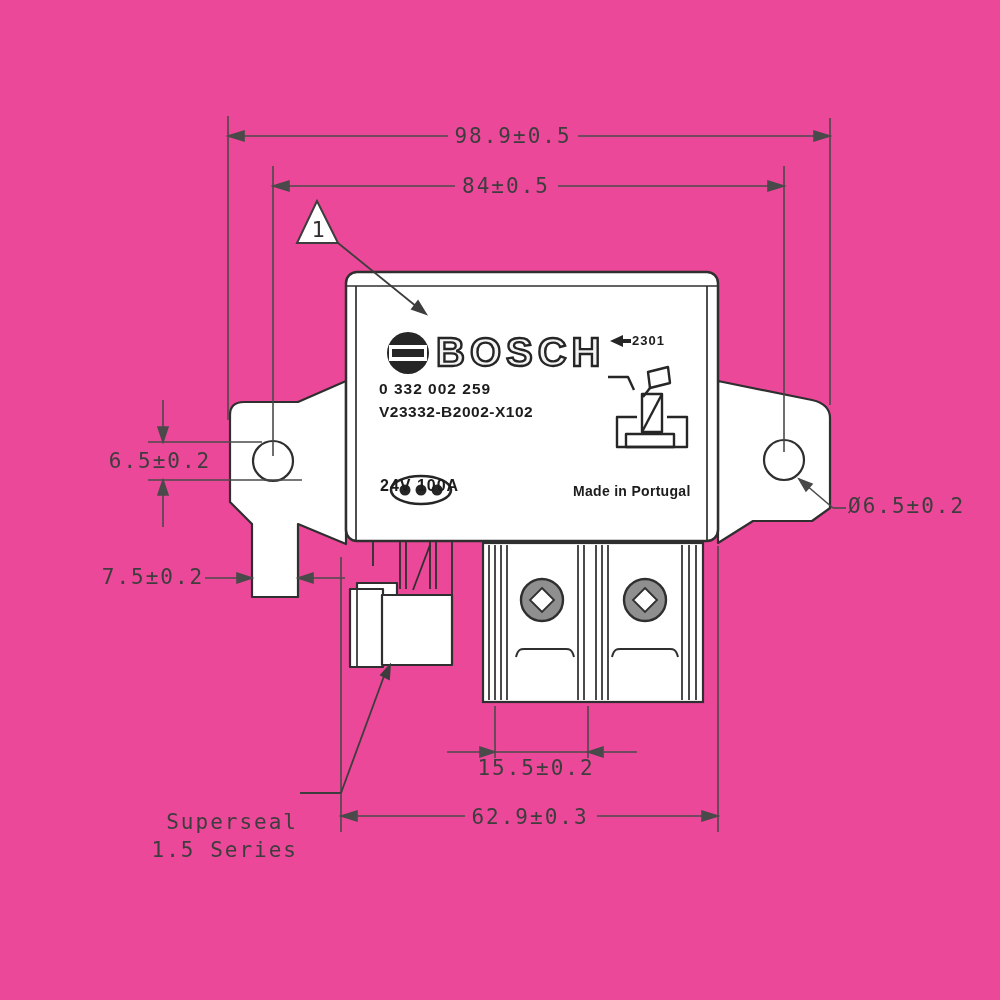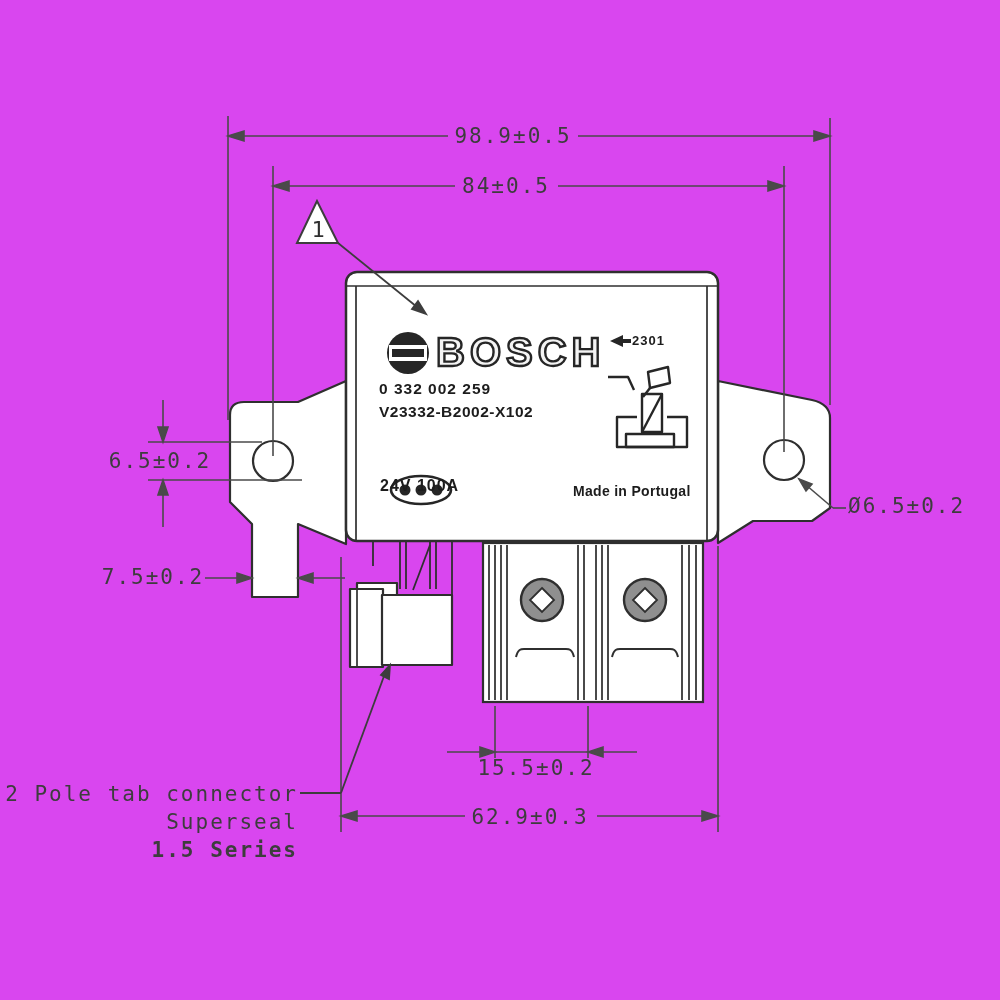--- a/index.html
+++ b/index.html
@@ -1,16 +1,16 @@
 <!DOCTYPE html>
 <html><head>
 <meta charset="utf-8">
 <style>
   html,body{margin:0;padding:0;background:#fff;}
-  #stage{position:relative;width:1000px;height:1000px;background:#d946ef;overflow:hidden;
+  #stage{position:relative;width:1000px;height:1000px;background:#ec4899;overflow:hidden;
          font-family:"DejaVu Sans Mono",monospace;}
   #lines{position:absolute;left:0;top:0;}
   .t{position:absolute;white-space:nowrap;color:#3d3d3d;
      font:21px "DejaVu Sans Mono",monospace;letter-spacing:2px;
      transform:translate(-50%,-50%);}
   .tl{transform:translateY(-50%);}            
   .tr{transform:translateY(-50%);text-align:right;}
   .mark{font-family:"Liberation Sans",sans-serif;font-weight:700;color:#1c1c1c;
         transform:none;letter-spacing:1px;}
   .brand{font:800 40px "Liberation Sans",sans-serif;letter-spacing:5px;
@@ -196,23 +196,22 @@
 <div class="t" style="left:160px;top:461px;">6.5±0.2</div>
 
 <div class="t" style="left:153px;top:577px;">7.5±0.2</div>
 
 <div class="t tl" style="left:848px;top:506px;">Ø6.5±0.2</div>
 
 <div class="t" style="left:536px;top:768px;">15.5±0.2</div>
 
 <div class="t" style="left:530px;top:817px;">62.9±0.3</div>
 
-<div class="t tr" style="right:702px;top:794px;">2 Pole tab connector</div>
 <div class="t tr" style="right:702px;top:822px;">Superseal</div>
-<div class="t tr" style="right:702px;top:850px;font-weight:bold;">1.5 Series</div>
+<div class="t tr" style="right:702px;top:850px;">1.5 Series</div>
 
 <div class="t flagnum" style="left:318px;top:229px;">1</div>
 
 <div class="t brand" style="left:436px;top:330px;">BOSCH</div>
 
 <div class="t mark" style="left:379px;top:380px;font-size:15.5px;">0 332 002 259</div>
 
 <div class="t mark" style="left:379px;top:403px;font-size:15.5px;letter-spacing:0.5px;text-align:center;">V23332-B2002-X102</div>
 
 <div class="t mark" style="left:380px;top:453px;font-size:16px;margin-top:24px;">24V 100A</div>

